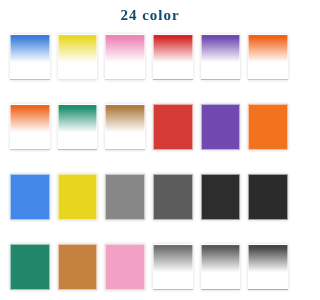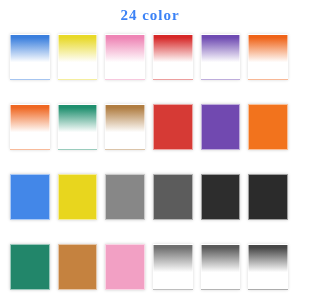--- a/index.html
+++ b/index.html
@@ -63,21 +63,21 @@
   }
   .swatch.tall .pane {
     box-shadow: 0 0 3px rgba(0,0,0,0.20);
   }
 </style>
 </head>
 <body>
 
 <div id="page">
 
-  <div id="title" style="color: #3b82f6;">24 color</div>
+  <div id="title" style="color: #0c4a6e;">24 color</div>
 
   <div id="grid">
       <div class="swatch-row">
         <div class="swatch">
           <div class="pane" style="background: linear-gradient(rgb(59, 127, 221) 0%, rgb(59, 127, 221) 6%, rgb(255, 255, 255) 62%, rgb(255, 255, 255) 100%);"></div>
         </div>
         <div class="swatch">
           <div class="pane" style="background: linear-gradient(rgb(232, 217, 41) 0%, rgb(232, 217, 41) 6%, rgb(255, 255, 255) 62%, rgb(255, 255, 255) 100%);"></div>
         </div>
         <div class="swatch">

